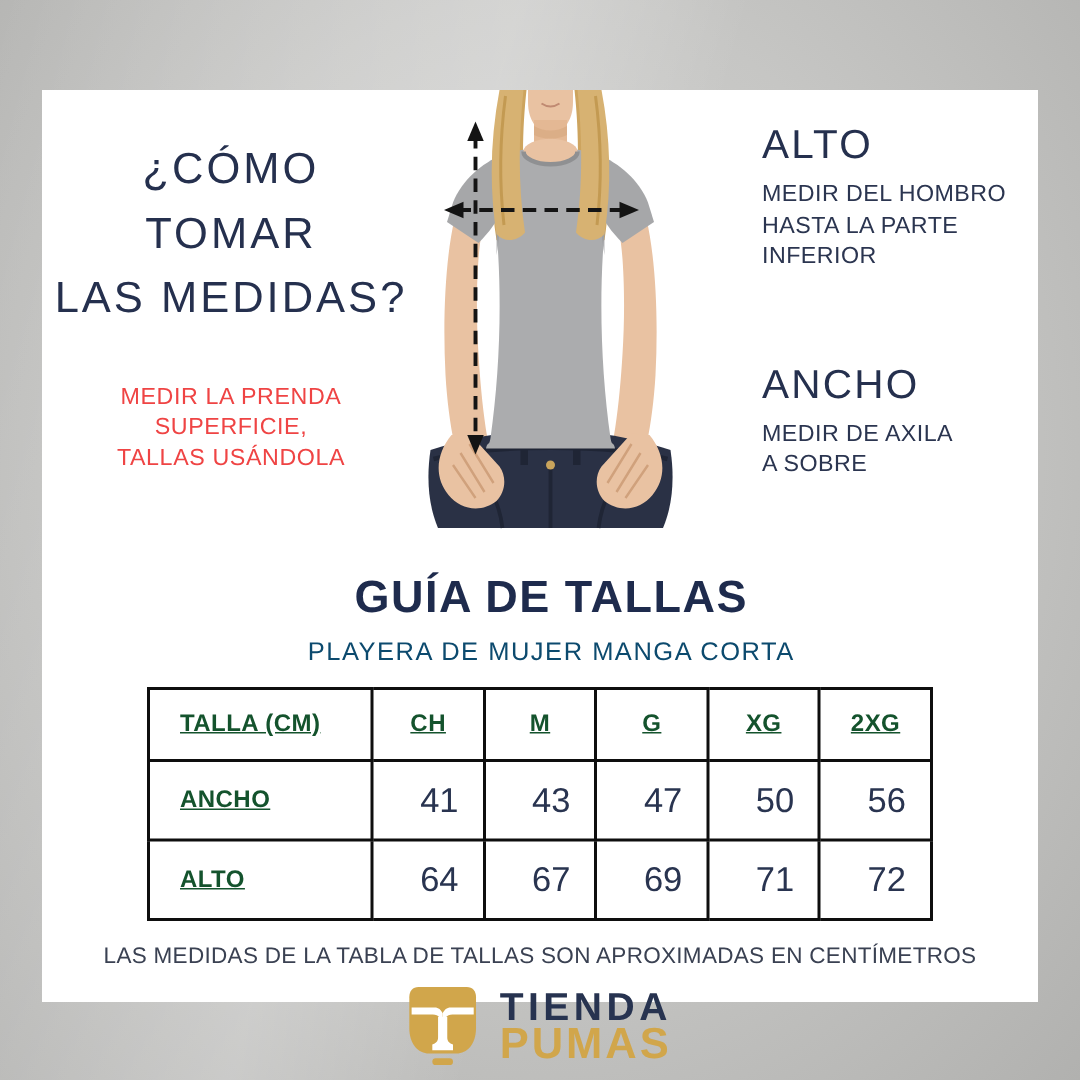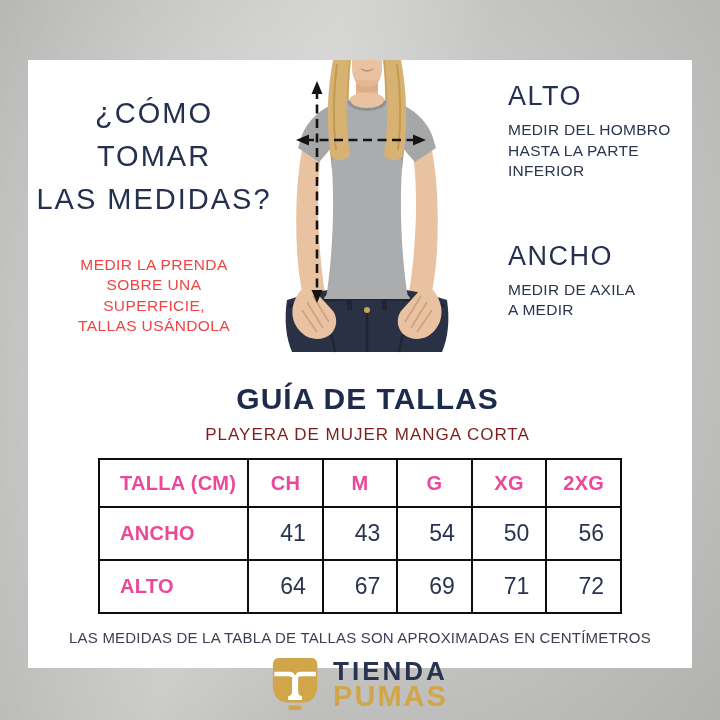--- a/index.html
+++ b/index.html
@@ -28,31 +28,31 @@
   .minfo-title { font-size:27px; font-weight:400; letter-spacing:1.5px; line-height:36px; color:#25304e; }
   .minfo-desc { margin-top:6px; font-size:15.5px; line-height:20.5px; letter-spacing:.3px; }
   .minfo-block2 { margin-top:56px; }
 
   
   .photo { position:absolute; left:227px; top:0; width:223px; height:310px; }
 
   
   .guide-head { position:absolute; left:0; top:322px; width:664px; text-align:center;padding-left:15px; }
   .guide-title { font-size:30px; font-weight:700; letter-spacing:1px; color:#1e2b4d; }
-  .guide-subtitle { margin-top:9px; font-size:17px; letter-spacing:1px; color:#7f1d1d; }
+  .guide-subtitle { margin-top:9px; font-size:17px; letter-spacing:1px; color:#0c4a6e; }
 
   table.size-table {
     position:absolute; left:70px; top:398px;
     border-collapse:collapse; table-layout:fixed; width:524px;
     background:#fff;
   }
   .size-table th, .size-table td { border:2px solid #0e0e0e; }
   .size-table tr.hdr { height:48px; }
   .size-table tr.row { height:53px; }
-  .size-table th { font-size:20px; font-weight:700; color:#ec4899; letter-spacing:.3px; }
+  .size-table th { font-size:16px; font-weight:700; color:#14532d; letter-spacing:.3px;text-decoration:underline; }
   .size-table th.lbl { width:132px; text-align:left; padding-left:20px; }
   .size-table th.col { width:66px; text-align:center; }
   .size-table td { font-size:23px; font-weight:400; color:#293450; text-align:center;padding-left:15px; }
 
   .footnote {
     position:absolute; left:0; top:569px; width:664px; text-align:center;
     font-size:15px; letter-spacing:.2px; color:#3a4152;
   }
 
   
@@ -71,21 +71,20 @@
 <div class="stage">
   <div class="panel">
 
     <div class="howto">
       <div class="howto-title">
         <div>¿CÓMO TOMAR</div>
         <div>LAS MEDIDAS?</div>
       </div>
       <div class="howto-note">
         <div>MEDIR LA PRENDA</div>
-        <div>SOBRE UNA</div>
         <div>SUPERFICIE,</div>
         <div>TALLAS USÁNDOLA</div>
       </div>
     </div>
 
     <svg class="photo" viewBox="0 0 223 310">
 
       <g>
         <path d="M80,0 C73,34 71,70 76,100 C83,105 93,105 99,100 C92,64 93,28 96,0 Z" fill="#cda45e"></path>
         <path d="M128,0 C131,28 132,64 125,100 C131,105 141,105 148,100 C153,70 151,34 144,0 Z" fill="#cda45e"></path>
@@ -156,21 +155,21 @@
         <div class="minfo-desc">
           <div>MEDIR DEL HOMBRO</div>
           <div>HASTA LA PARTE</div>
           <div>INFERIOR</div>
         </div>
       </div>
       <div class="minfo-block2">
         <div class="minfo-title">ANCHO</div>
         <div class="minfo-desc">
           <div>MEDIR DE AXILA</div>
-          <div>A MEDIR</div>
+          <div>A SOBRE</div>
         </div>
       </div>
     </div>
 
     <div class="guide-head">
       <div class="guide-title">GUÍA DE TALLAS</div>
       <div class="guide-subtitle">PLAYERA DE MUJER MANGA CORTA</div>
     </div>
 
     <table class="size-table">
@@ -180,21 +179,21 @@
         <th class="col">CH</th>
         <th class="col">M</th>
         <th class="col">G</th>
         <th class="col">XG</th>
         <th class="col">2XG</th>
       </tr>
       <tr class="row">
         <th class="lbl">ANCHO</th>
         <td>41</td>
         <td>43</td>
-        <td>54</td>
+        <td>47</td>
         <td>50</td>
         <td>56</td>
       </tr>
       <tr class="row">
         <th class="lbl">ALTO</th>
         <td>64</td>
         <td>67</td>
         <td>69</td>
         <td>71</td>
         <td>72</td>

